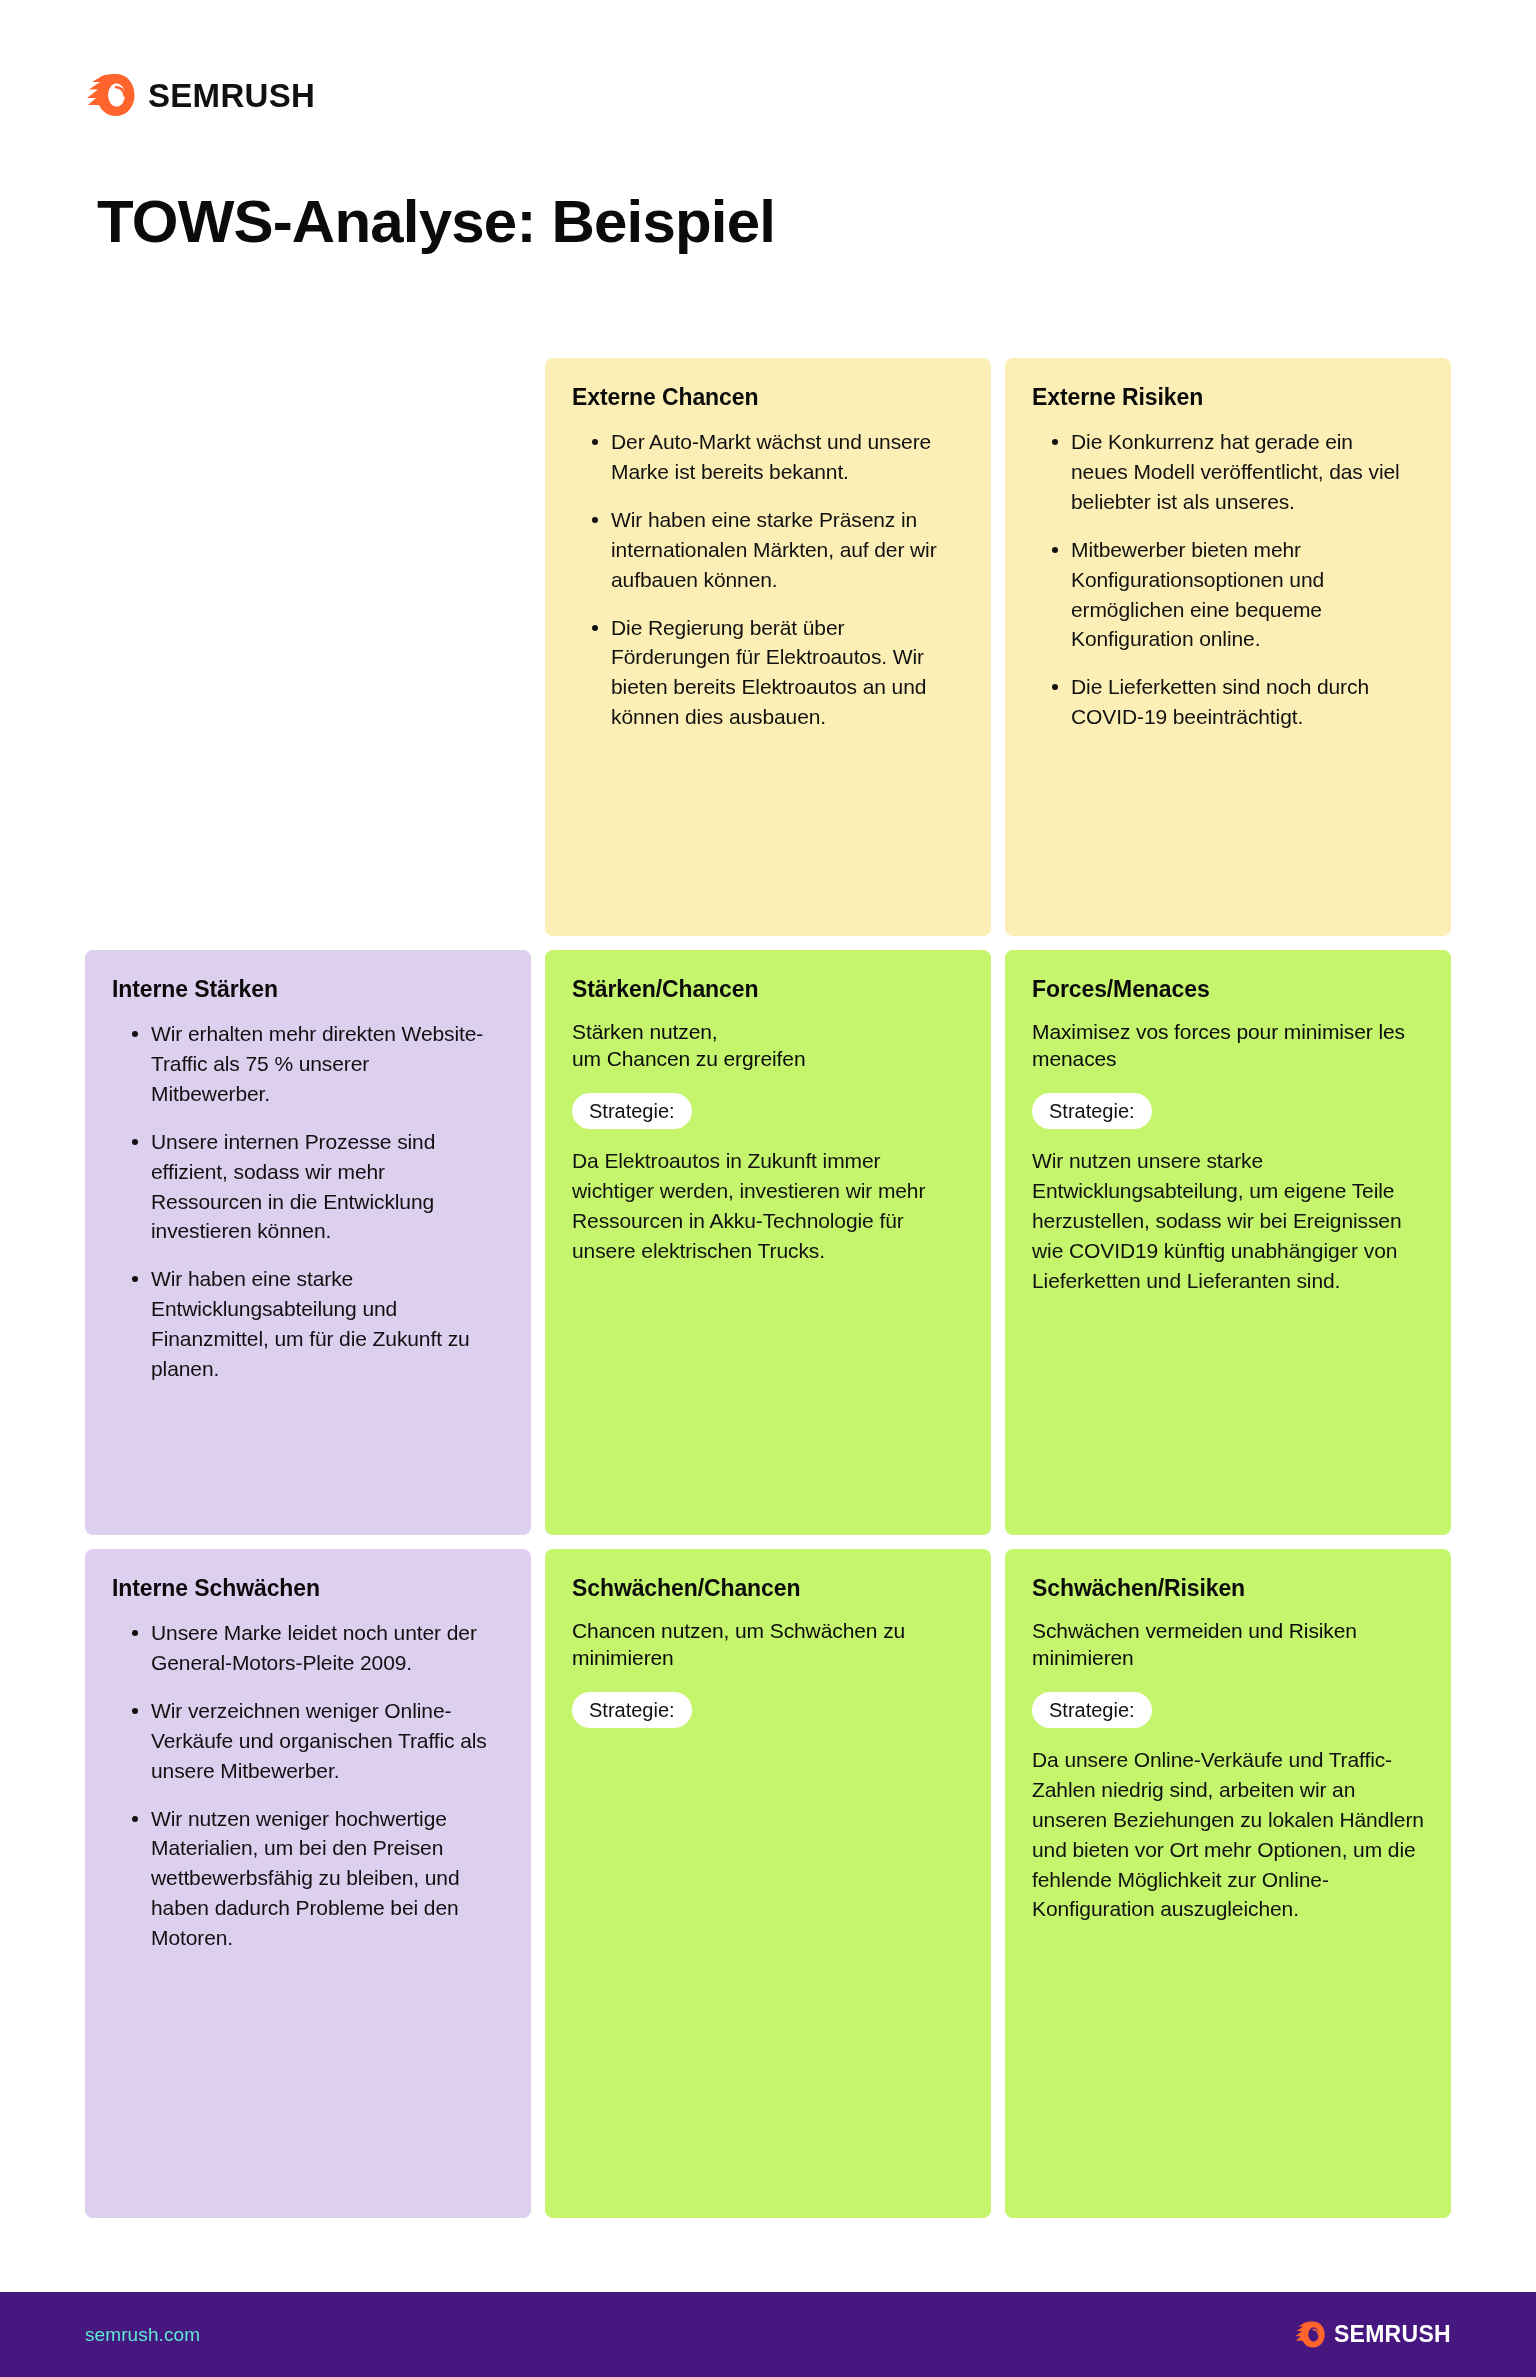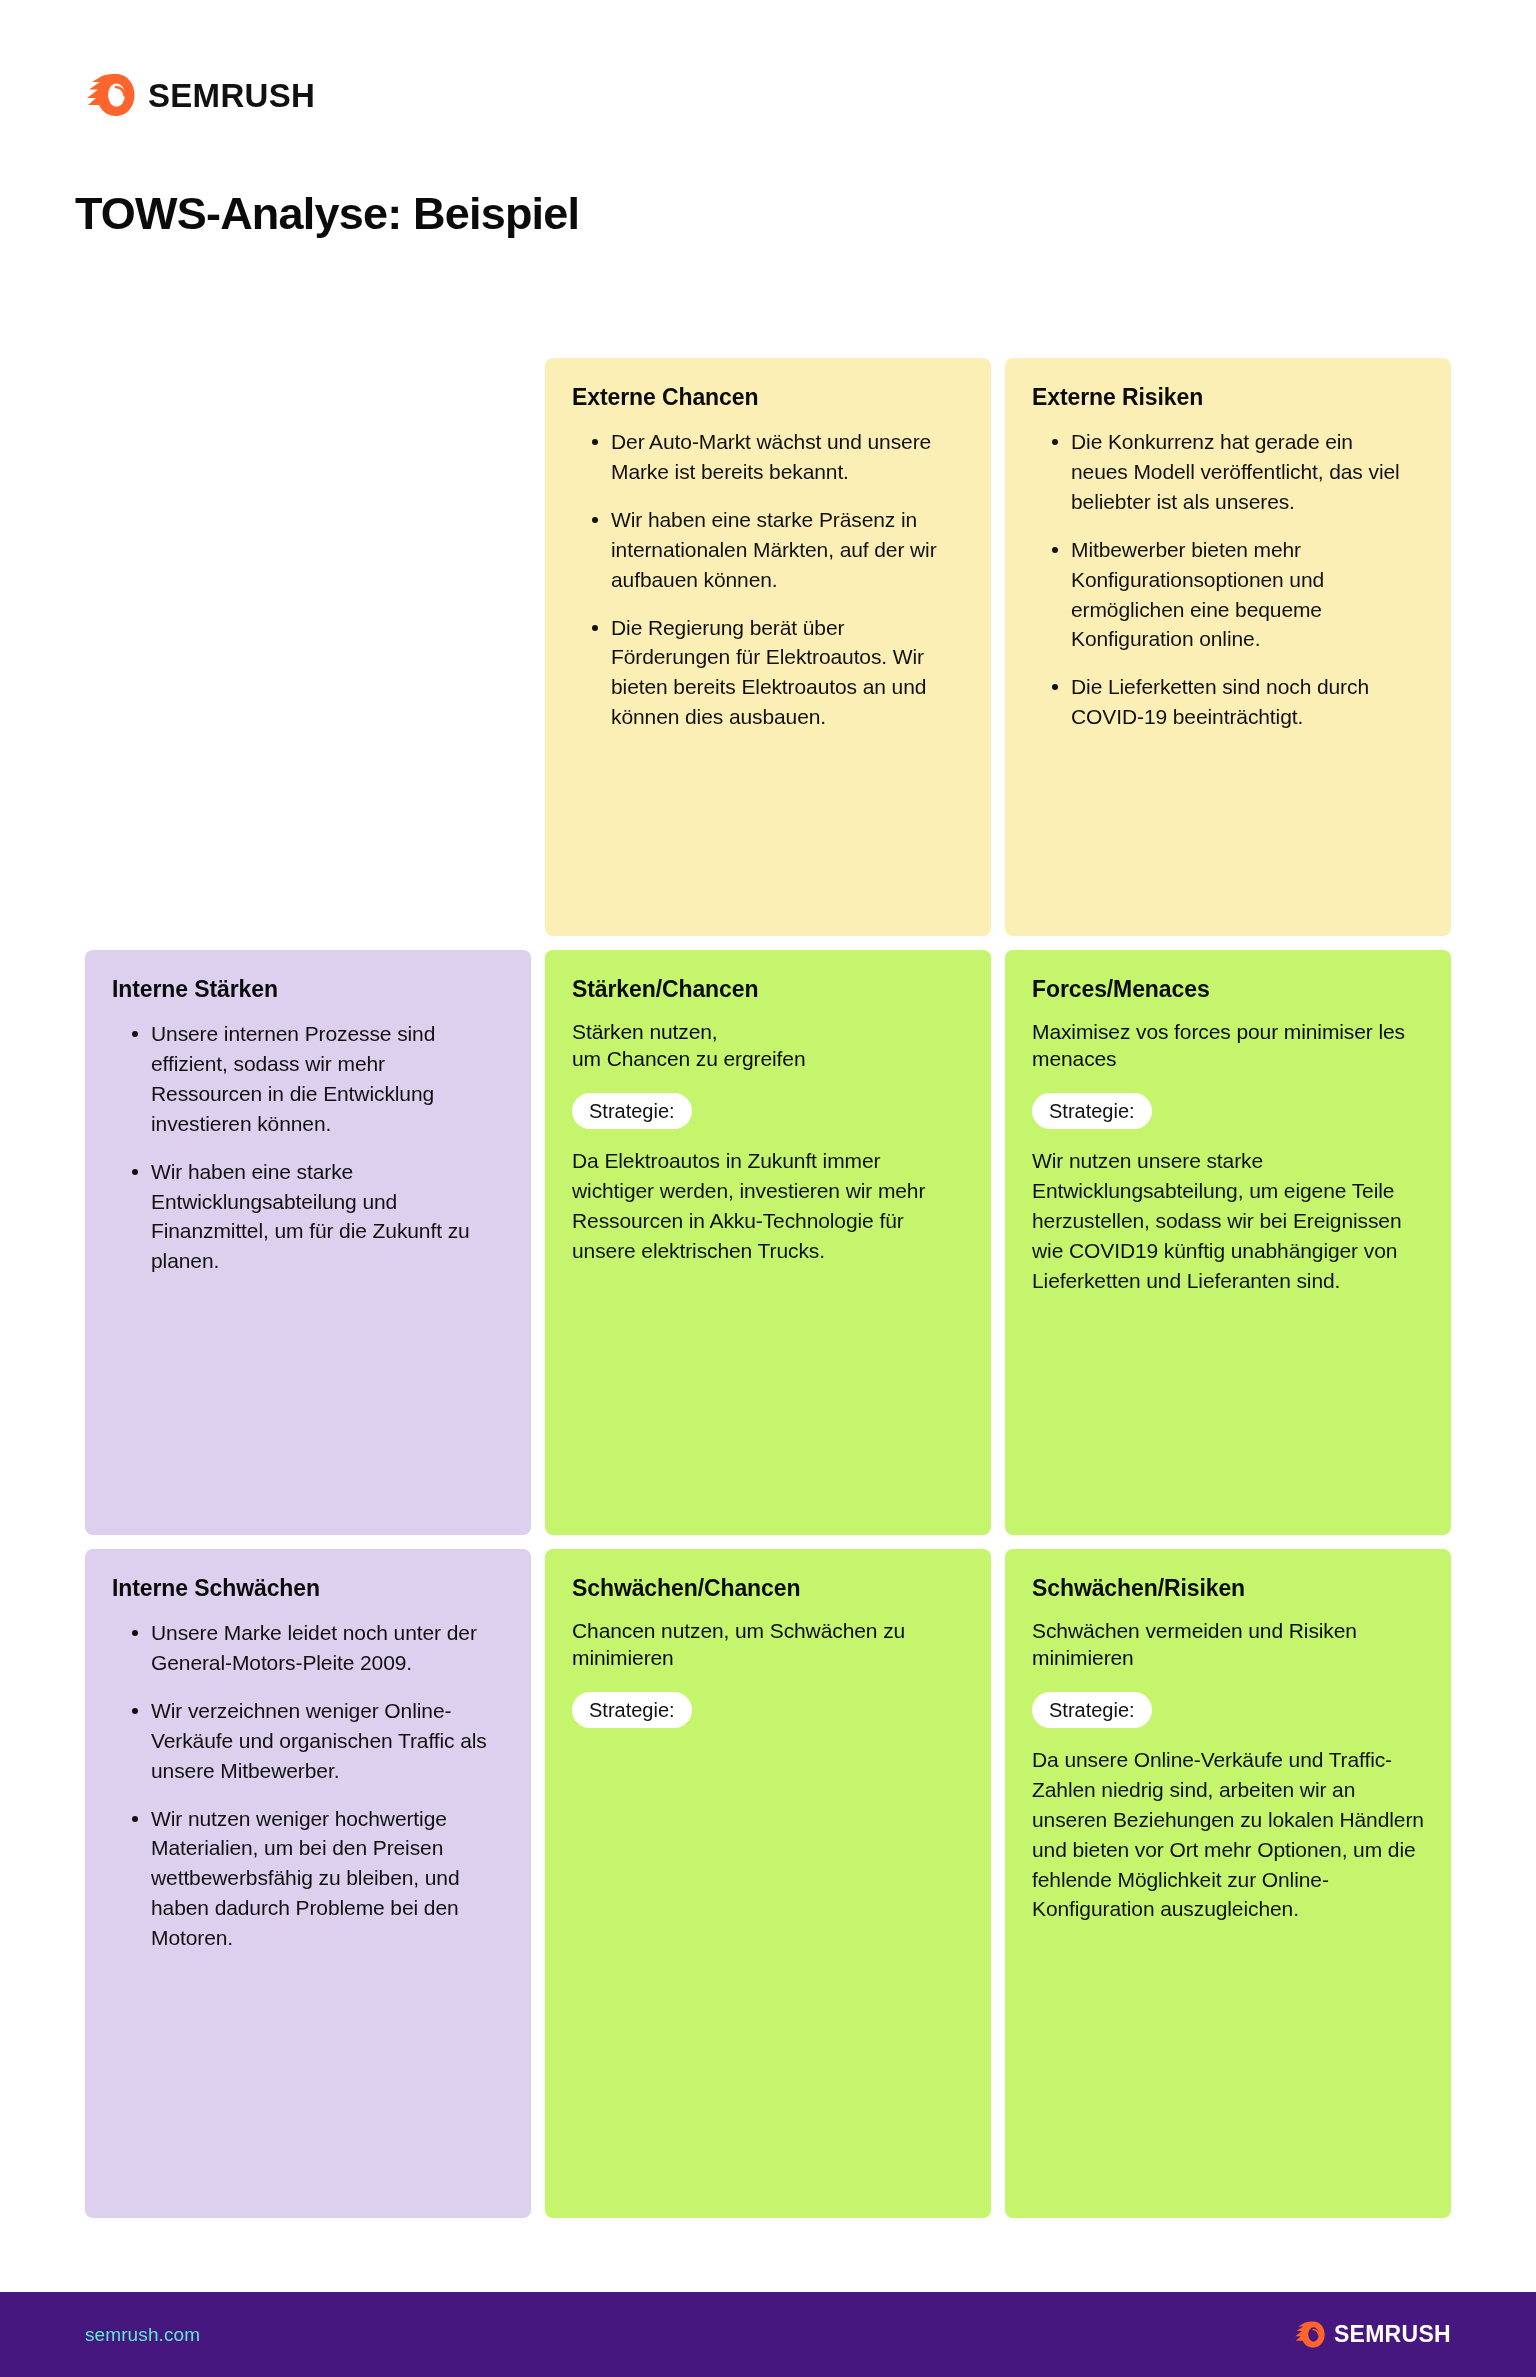--- a/index.html
+++ b/index.html
@@ -34,23 +34,23 @@
     font-size: 33px;
     font-weight: 700;
     letter-spacing: 0.3px;
     color: #111111;
     line-height: 1;
   }
 
   
   .page-title {
     position: absolute;
-    left: 75px;
+    left: 97px;
     top: 189px;
-    font-size: 45px;
+    font-size: 60px;
     font-weight: 700;
     letter-spacing: -0.8px;
     color: #0b0b0b;
     line-height: 1.1;
     white-space: nowrap;
   }
 
   
   .matrix {
     position: absolute;
@@ -199,20 +199,21 @@
       <ul class="bullets">
         <li>Die Konkurrenz hat gerade ein neues Modell veröffentlicht, das viel beliebter ist als unseres.</li>
         <li>Mitbewerber bieten mehr Konfigurationsoptionen und ermöglichen eine bequeme Konfiguration online.</li>
         <li>Die Lieferketten sind noch durch COVID-19 beeinträchtigt.</li>
       </ul>
     </div>
 
     <div class="cell purple">
       <div class="cell-title">Interne Stärken</div>
       <ul class="bullets">
+        <li>Wir erhalten mehr direkten Website-Traffic als 75 % unserer Mitbewerber.</li>
         <li>Unsere internen Prozesse sind effizient, sodass wir mehr Ressourcen in die Entwicklung investieren können.</li>
         <li>Wir haben eine starke Entwicklungsabteilung und Finanzmittel, um für die Zukunft zu planen.</li>
       </ul>
     </div>
 
     <div class="cell green">
       <div class="cell-title">Stärken/Chancen</div>
       <div class="cell-subtitle">Stärken nutzen,
 um Chancen zu ergreifen</div>
       <div class="badge">Strategie:</div>

